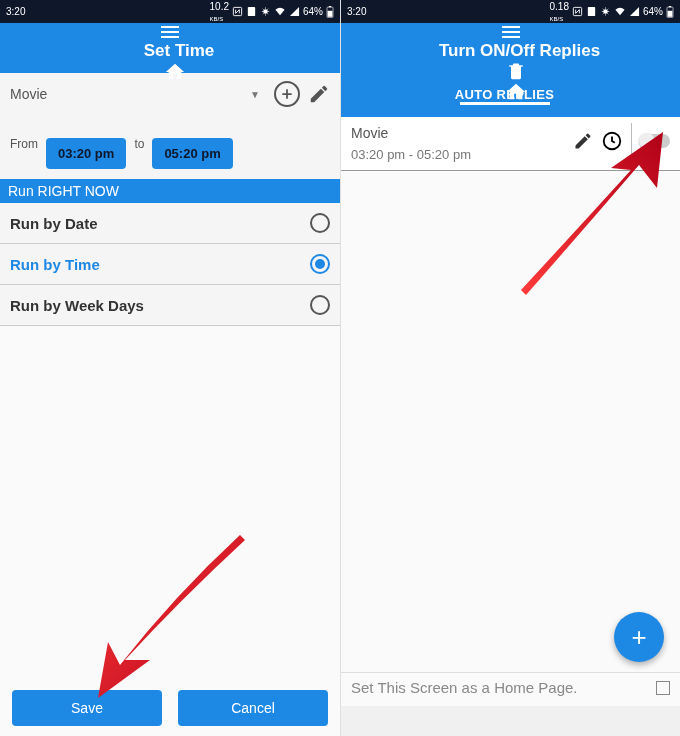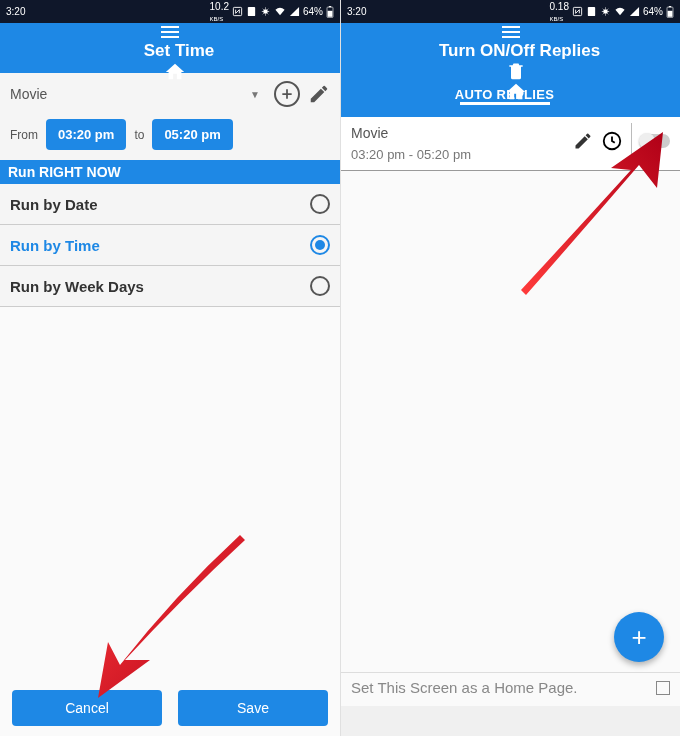--- a/index.html
+++ b/index.html
@@ -15,22 +15,22 @@
   .appbar .title { margin-left: 18px; flex: 1; }
   .appbar .icon { width: 24px; height: 24px; display: inline-flex; align-items: center; justify-content: center; margin-left: 10px; cursor: pointer; }
   .hamburger { width: 18px; cursor: pointer; }
   .hamburger div { height: 2px; background: #fff; margin: 3px 0; }
   .dropdown-row { display: flex; align-items: center; padding: 8px 10px 4px 10px; background: #f5f5f5; }
   .dropdown { flex: 1; font-size: 14px; color: #555; display: flex; align-items: center; cursor: pointer; }
   .dropdown .caret { margin-left: auto; margin-right: 6px; font-size: 10px; color: #777; }
   .circle-btn { width: 26px; height: 26px; border: 2px solid #555; border-radius: 50%; display: inline-flex; align-items: center; justify-content: center; font-size: 18px; color: #555; margin-left: 8px; cursor: pointer; }
   .pencil-btn { margin-left: 8px; cursor: pointer; }
   .time-row { display: flex; align-items: center; padding: 8px 10px 10px 10px; background: #f5f5f5; font-size: 12px; color: #555; gap: 8px; }
-  .time-pill { background: #1e88e5; color: #ffffff; padding: 8px 12px; border-radius: 4px; font-size: 13px; font-weight: 600; cursor: pointer; }
-  .banner { background: #1e88e5; color: #fff; font-weight: 700; font-size: 14px; padding: 4px 8px; }
+  .time-pill { background: #1e88e5; color: #0f172a; padding: 8px 12px; border-radius: 4px; font-size: 13px; font-weight: 600; cursor: pointer; margin-top: 19px; }
+  .banner { background: #1e88e5; color: #fff; font-weight: 400; font-size: 14px; padding: 4px 8px; }
   .option { display: flex; align-items: center; padding: 10px 10px; border-bottom: 1px solid #ccc; background: #f5f5f5; font-size: 15px; font-weight: 600; color: #1e88e5; cursor: pointer; }
   .option .label { flex: 1; }
   .radio { width: 20px; height: 20px; border: 2px solid #1e88e5; border-radius: 50%; display: inline-flex; align-items: center; justify-content: center; }
   .radio.checked::after { content: ''; width: 10px; height: 10px; background: #1e88e5; border-radius: 50%; }
   .radio.unchecked { border-color: #555; }
   .option.plain { color: #333; }
   .button-row { position: absolute; bottom: 10px; left: 0; right: 0; display: flex; gap: 16px; padding: 0 12px; }
   .btn { flex: 1; background: #1e88e5; color: #fff; text-align: center; padding: 10px 0; border-radius: 4px; font-size: 14px; cursor: pointer; }
   .tab-header { background: #1e88e5; color: #fff; text-align: center; font-size: 13px; font-weight: 600; padding: 14px 12px 12px 0; letter-spacing: 0.3px; }
   .tab-underline { width: 90px; height: 3px; background: #fff; margin: 0 auto; }
@@ -141,22 +141,22 @@
   <div class="option">
     <span class="label">Run by Time</span>
     <span class="radio checked"></span>
   </div>
   <div class="option plain">
     <span class="label">Run by Week Days</span>
     <span class="radio unchecked"></span>
   </div>
 
   <div class="button-row">
+    <div class="btn">Save</div>
     <div class="btn">Cancel</div>
-    <div class="btn">Save</div>
   </div>
 
   <svg class="arrow" style="left:80px; top:530px;" width="180" height="175" viewBox="0 0 180 175">
     <defs>
       <linearGradient id="ga1" x1="0" y1="0" x2="1" y2="1">
           <stop offset="0" stop-color="#ff3b3b"></stop>
           <stop offset="1" stop-color="#b00017"></stop>
         </linearGradient>
     </defs>
     <path d="M165 10 Q100 70 45 130 L70 130 L18 168 L28 112 L40 135 Q95 65 160 5 Z" fill="url(#ga1)"></path>

